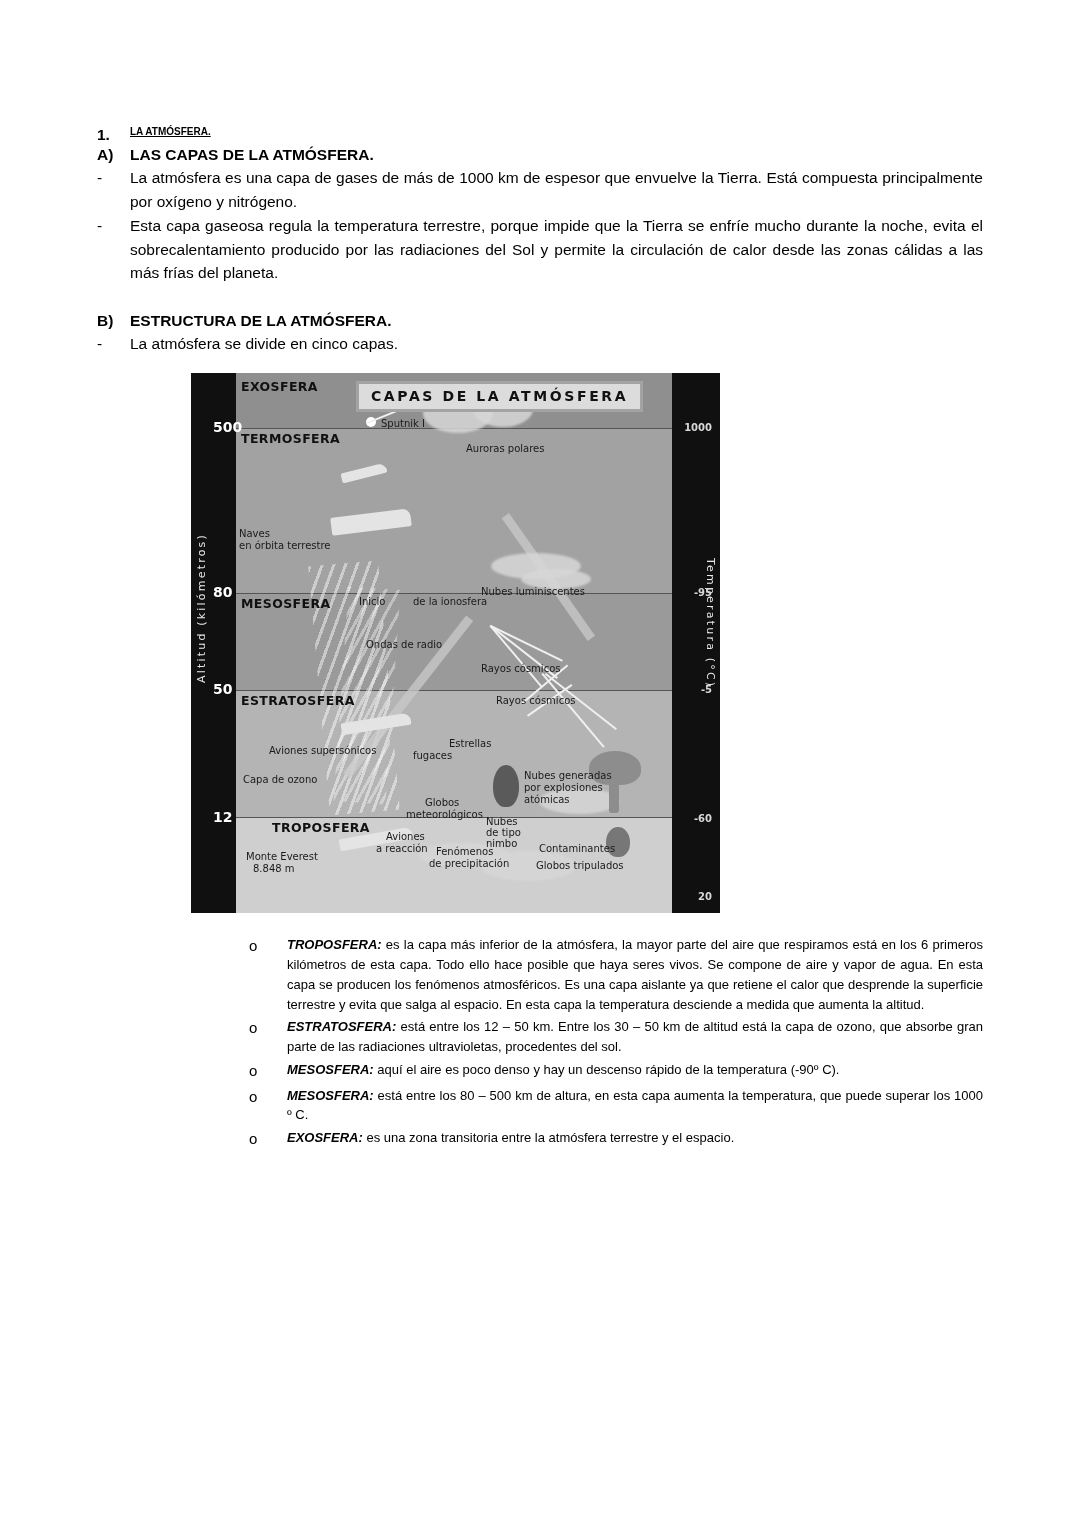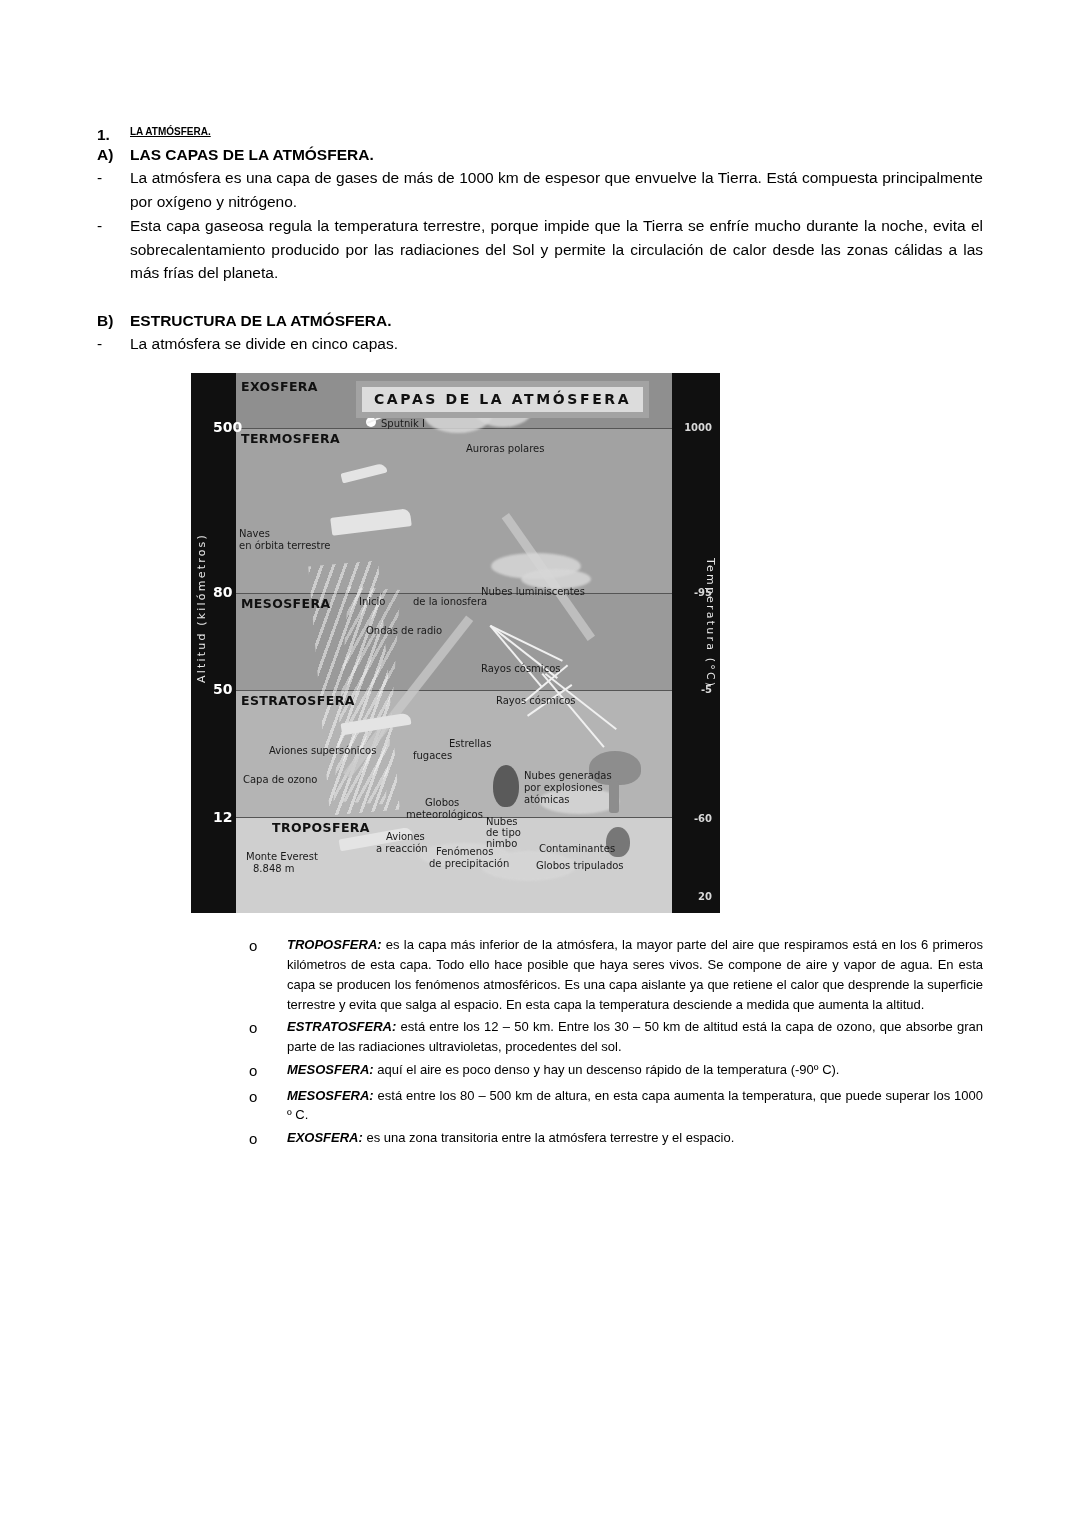--- a/index.html
+++ b/index.html
@@ -154,21 +154,21 @@
   .band.meso  { top: 220px; height: 97px; background: #9a9a9a; }
   .band.estr  { top: 317px; height: 127px; background: #b4b4b4; }
   .band.tropo { top: 444px; height: 96px;  background: #cfcfcf; }
 
   .fig-title {
     position: absolute;
     left: 165px;
     top: 8px;
     padding: 4px 12px 5px 12px;
     background: #dcdcdc;
-    border: 6px solid #a3a3a3;
+    border: 3px solid #a3a3a3;
     color: #111;
     font-size: 14px;
     font-weight: bold;
     letter-spacing: 2.6px;
     white-space: nowrap;
   }
   .layer-name {
     position: absolute;
     color: #111;
     font-size: 12.5px;
@@ -356,21 +356,21 @@
       <div class="layer-name" style="left:50px; top:320px;">ESTRATOSFERA</div>
       <div class="layer-name" style="left:50px; top:447px;margin-left:31px;">TROPOSFERA</div>
 
       <div class="fig-label" style="left:190px; top:45px;">Sputnik I</div>
       <div class="fig-label" style="left:275px; top:70px;">Auroras polares</div>
       <div class="fig-label" style="left:48px;  top:155px;">Naves</div>
       <div class="fig-label" style="left:48px;  top:167px;">en órbita terrestre</div>
       <div class="fig-label" style="left:290px; top:213px;">Nubes luminiscentes</div>
       <div class="fig-label" style="left:168px; top:223px;">Inicio</div>
       <div class="fig-label" style="left:222px; top:223px;">de la ionosfera</div>
-      <div class="fig-label" style="left:175px; top:252px;">Ondas de radio</div>
+      <div class="fig-label" style="left:175px; top:266px;">Ondas de radio</div>
       <div class="fig-label" style="left:290px; top:290px;">Rayos cósmicos</div>
       <div class="fig-label" style="left:305px; top:322px;">Rayos cósmicos</div>
       <div class="fig-label" style="left:78px;  top:372px;">Aviones supersónicos</div>
       <div class="fig-label" style="left:222px; top:365px;margin-left:36px;">Estrellas</div>
       <div class="fig-label" style="left:222px; top:377px;">fugaces</div>
       <div class="fig-label" style="left:52px;  top:401px;">Capa de ozono</div>
       <div class="fig-label" style="left:333px; top:397px;">Nubes generadas</div>
       <div class="fig-label" style="left:333px; top:409px;">por explosiones</div>
       <div class="fig-label" style="left:333px; top:421px;">atómicas</div>
       <div class="fig-label" style="left:234px; top:424px;">Globos</div>

